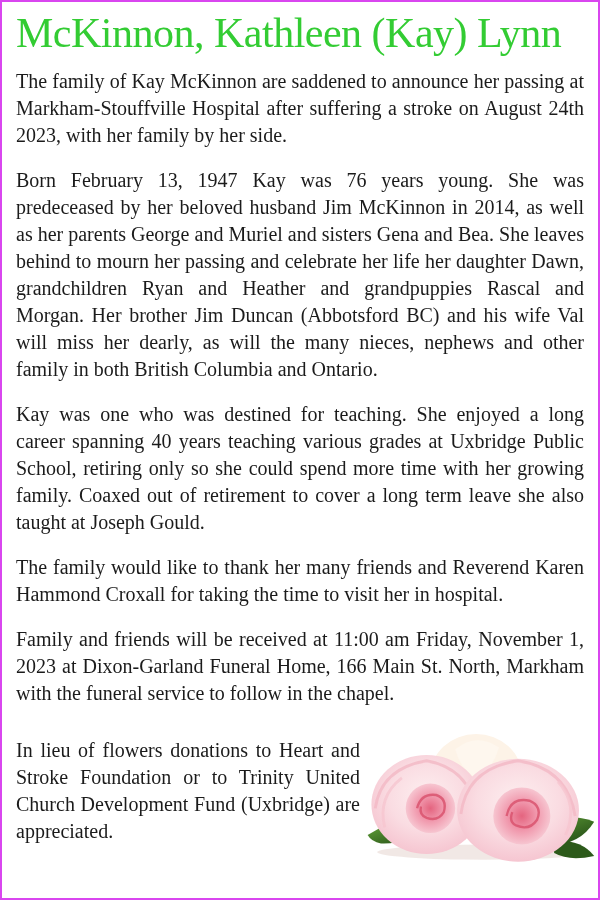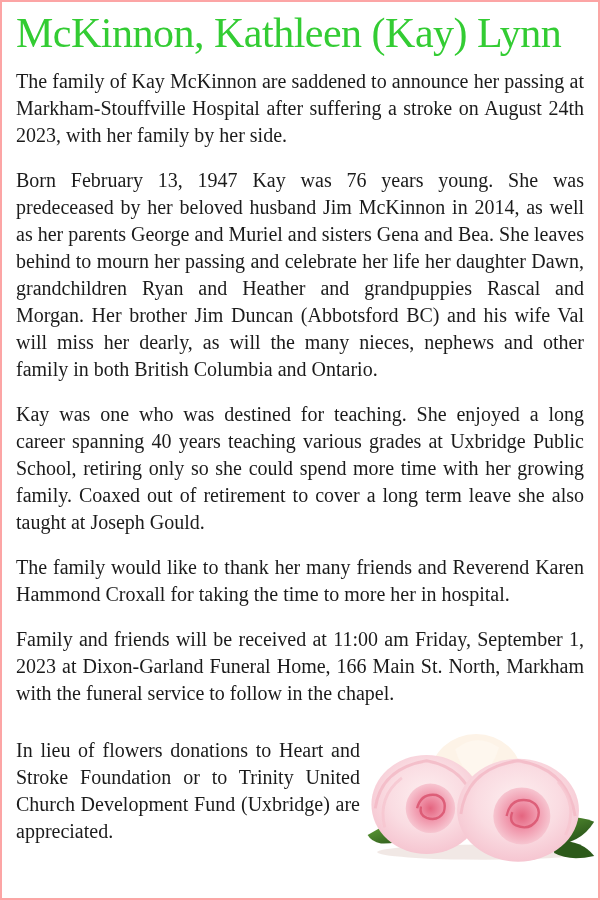--- a/index.html
+++ b/index.html
@@ -5,21 +5,21 @@
   html, body {
     margin: 0;
     padding: 0;
     background: #ffffff;
   }
   .page {
     position: relative;
     width: 600px;
     height: 900px;
     box-sizing: border-box;
-    border: 2px solid #fca5a5;
+    border: 2px solid #d946ef;
     background: #ffffff;
     padding: 6px 14px 0 14px;
     overflow: hidden;
     font-family: "Liberation Serif", "DejaVu Serif", serif;
   }
   .title {
     margin: 2px 0 11px 0;
     font-size: 42px;
     line-height: 1.12;
     font-weight: normal;
@@ -57,23 +57,23 @@
 <div class="page">
 
   <h1 class="title">McKinnon, Kathleen (Kay) Lynn</h1>
 
   <p class="para">The family of Kay McKinnon are saddened to announce her passing at Markham-Stouffville Hospital after suffering a stroke on August 24th 2023, with her family by her side.</p>
 
   <p class="para">Born February 13, 1947 Kay was 76 years young. She was predeceased by her beloved husband Jim McKinnon in 2014, as well as her parents George and Muriel and sisters Gena and Bea. She leaves behind to mourn her passing and celebrate her life her daughter Dawn, grandchildren Ryan and Heather and grandpuppies Rascal and Morgan. Her brother Jim Duncan (Abbotsford BC) and his wife Val will miss her dearly, as will the many nieces, nephews and other family in both British Columbia and Ontario.</p>
 
   <p class="para">Kay was one who was destined for teaching. She enjoyed a long career spanning 40 years teaching various grades at Uxbridge Public School, retiring only so she could spend more time with her growing family. Coaxed out of retirement to cover a long term leave she also taught at Joseph Gould.</p>
 
-  <p class="para">The family would like to thank her many friends and Reverend Karen Hammond Croxall for taking the time to more her in hospital.</p>
+  <p class="para">The family would like to thank her many friends and Reverend Karen Hammond Croxall for taking the time to visit her in hospital.</p>
 
-  <p class="para">Family and friends will be received at 11:00 am Friday, September 1, 2023 at Dixon-Garland Funeral Home, 166 Main St. North, Markham with the funeral service to follow in the chapel.</p>
+  <p class="para">Family and friends will be received at 11:00 am Friday, November 1, 2023 at Dixon-Garland Funeral Home, 166 Main St. North, Markham with the funeral service to follow in the chapel.</p>
 
   <div class="final-row">
     <p class="para final-text">In lieu of flowers donations to Heart and Stroke Foundation or to Trinity United Church Development Fund (Uxbridge) are appreciated.</p>
 
     <svg class="roses" viewBox="0 0 250 140" xmlns="http://www.w3.org/2000/svg" aria-hidden="true">
       <defs>
         <radialGradient id="gPetal" cx="50%" cy="42%" r="62%">
           <stop offset="0%" stop-color="#fdeff0"></stop>
           <stop offset="55%" stop-color="#fadce2"></stop>
           <stop offset="100%" stop-color="#f5c2ce"></stop>

